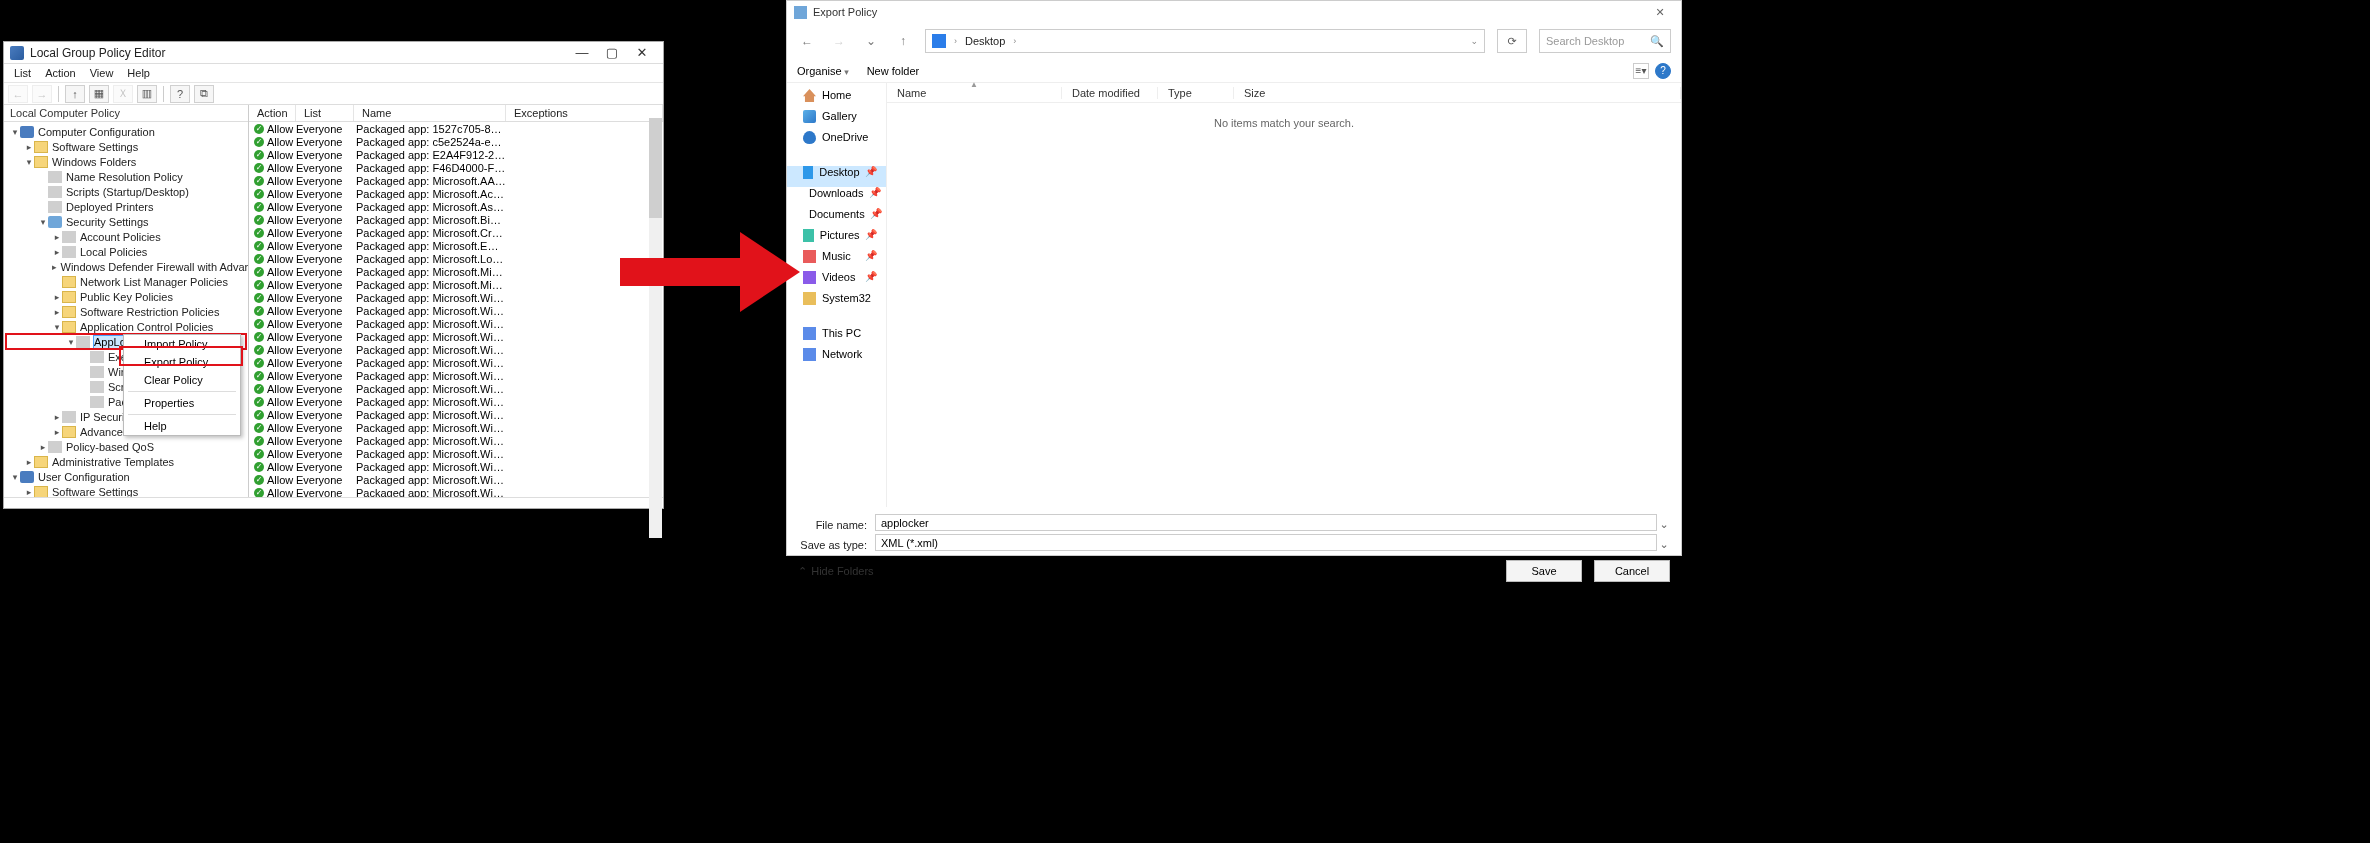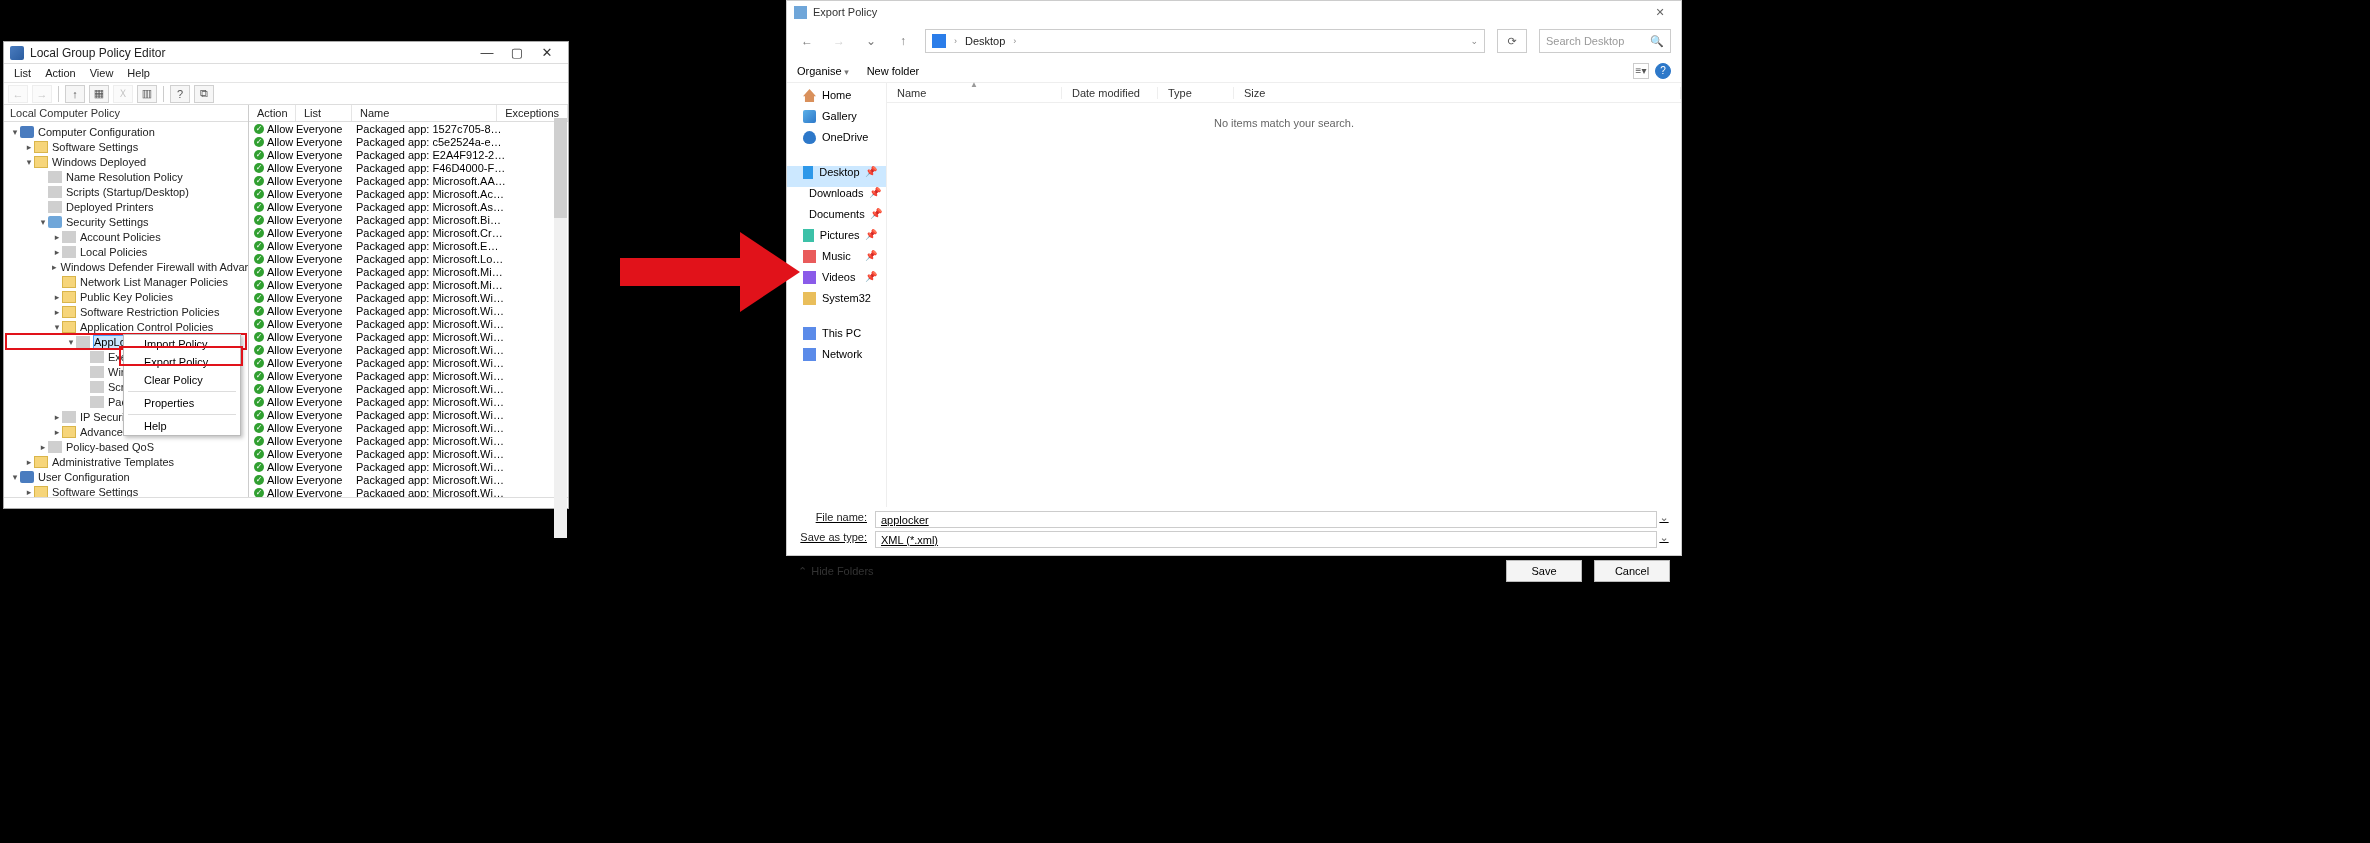--- a/index.html
+++ b/index.html
@@ -1,19 +1,19 @@
 <!DOCTYPE html>
 <html><head>
 <meta charset="utf-8">
 <style>
 * { margin: 0; padding: 0; box-sizing: border-box; font-family: "Segoe UI", sans-serif; font-size: 11px; }
 body { background: #000; width: 2370px; height: 843px; position: relative; }
 
 
-.gpedit { position: absolute; left: 3px; top: 41px; width: 566px; height: 468px; background: #fff; border: 1px solid #aaa; }
+.gpedit { position: absolute; left: 3px; top: 41px; width: 661px; height: 468px; background: #fff; border: 1px solid #aaa; }
 .title-bar { height: 22px; display: flex; align-items: center; padding: 0 6px; border-bottom: 1px solid #ddd; }
 .title-bar .ti { width: 14px; height: 14px; background: linear-gradient(135deg,#4a7cbf,#2a5c9f); border-radius: 2px; margin-right: 6px; }
 .title-bar .title { flex: 1; font-size: 12px; color: #222; }
 .win-btns { display: flex; }
 .win-btns div { width: 30px; text-align: center; font-size: 13px; color: #333; cursor: pointer; }
 .menu-bar { height: 19px; display: flex; align-items: center; gap: 14px; padding: 0 10px; border-bottom: 1px solid #e5e5e5; color: #222; }
 .tool-bar { height: 22px; display: flex; align-items: center; gap: 4px; padding: 0 4px; border-bottom: 1px solid #ddd; }
 .tool-btn { width: 20px; height: 18px; border: 1px solid #d0d0d0; display: flex; align-items: center; justify-content: center; font-size: 11px; color: #555; background: #f6f6f6; cursor: pointer; }
 .tool-btn.disabled { opacity: .35; }
 .tool-sep { width:1px; height:16px; background:#ccc; margin:0 2px; }
@@ -91,21 +91,21 @@
 .nic.pc{ background:#5b8be9; }
 .nic.net{ background:#5b8be9; }
 .nav-gap{ height:14px; }
 .sd-list{ flex:1; display:flex; flex-direction:column; }
 .list-head{ height:20px; display:flex; align-items:center; border-bottom:1px solid #eee; }
 .lh{ padding:0 10px; color:#333; border-right:1px solid #eee; position:relative;}
 .lh.sort::after{ content:"▲"; position:absolute; top:-7px; left:50%; transform:translateX(-50%); font-size:8px; color:#999;}
 .lh-name{ width:175px;} .lh-dm{ width:96px;} .lh-tp{ width:76px;} .lh-sz{ flex:1;}
 .empty{ flex:1; text-align:center; padding-top:14px; color:#666; }
 .sd-fields{ padding: 4px 10px 2px; }
-.fld-row{ display:flex; align-items:flex-start; height:20px;text-decoration:underline; }
+.fld-row{ display:flex; align-items:flex-end; height:20px; }
 .fld-row .lab{ width:78px; text-align:right; padding-right:8px; color:#222; }
 .fld-row .val{ flex:1; height:17px; border:1px solid #ccc; padding:0 5px; display:flex; align-items:center; }
 .fld-row .dd-arrow{ width:14px; text-align:center; color:#666; }
 .sd-footer{ display:flex; align-items:center; padding:7px 11px; gap:8px; }
 .sd-footer .hf{ display:flex; align-items:center; gap:4px; color:#333; }
 .sd-footer .btns{ margin-left:auto; display:flex; gap:12px;}
 .sd-footer button{ width:76px; height:22px; border:1px solid #bbb; background:#f4f4f4; cursor:pointer; }
 </style>
 </head>
 <body>
@@ -149,21 +149,21 @@
             <span class="lbl">Computer Configuration</span>
           </div>
         <div class="node" style="padding-left:18px;">
             <span class="tw">▸</span>
             <span class="ic fold"></span>
             <span class="lbl">Software Settings</span>
           </div>
         <div class="node" style="padding-left:18px;">
             <span class="tw">▾</span>
             <span class="ic fold"></span>
-            <span class="lbl">Windows Deployed</span>
+            <span class="lbl">Windows Folders</span>
           </div>
         <div class="node" style="padding-left:42px;">
             <span class="ic other"></span>
             <span class="lbl">Name Resolution Policy</span>
           </div>
         <div class="node" style="padding-left:42px;">
             <span class="ic other"></span>
             <span class="lbl">Scripts (Startup/Desktop)</span>
           </div>
         <div class="node" style="padding-left:42px;">

